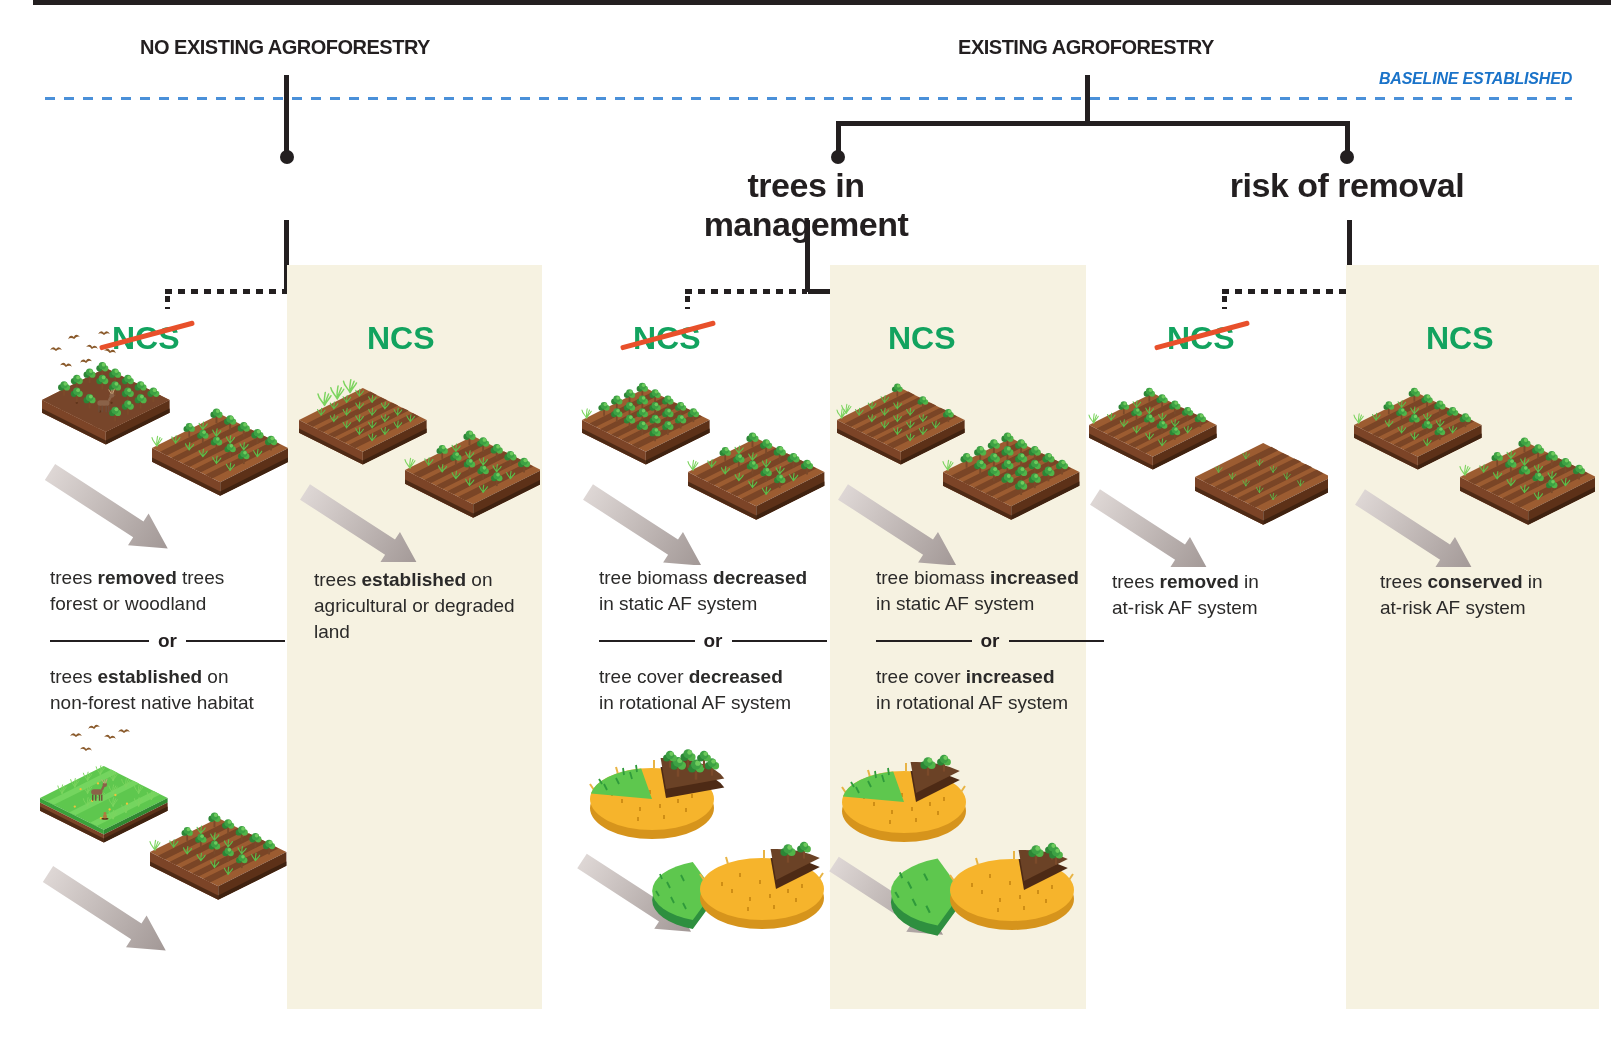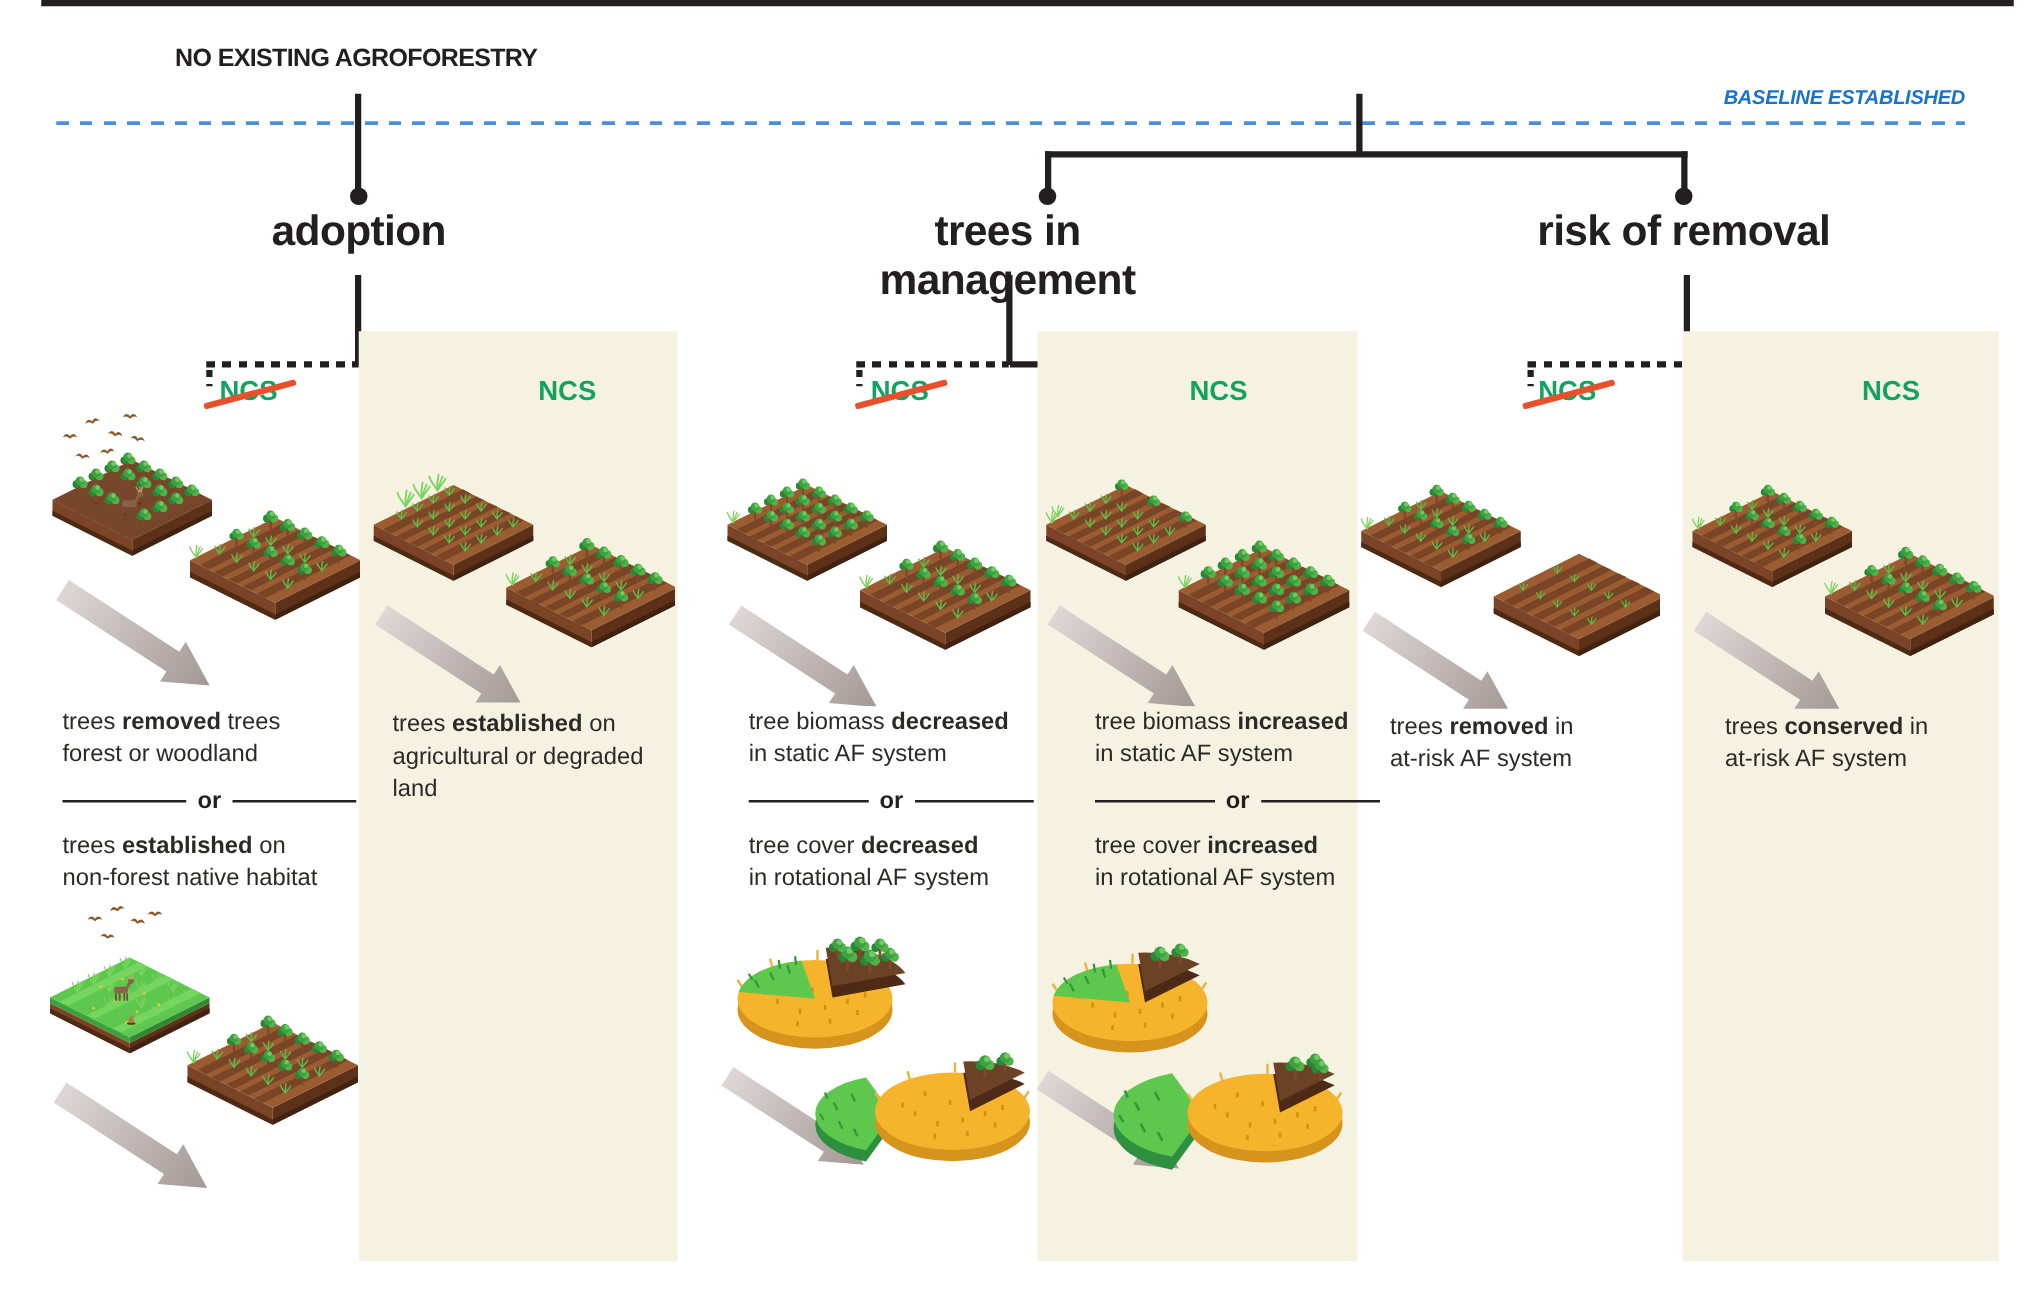--- a/index.html
+++ b/index.html
@@ -16,21 +16,21 @@
             font-size:16px;font-weight:700;font-style:italic;color:var(--baseline_blue);letter-spacing:-0.2px;}
   .dashline{position:absolute;left:45px;top:97px;width:1527px;height:3px;
             background:repeating-linear-gradient(90deg,var(--dash_blue) 0 10px,transparent 10px 19px);}
   .ln{position:absolute;background:var(--line);}
   .dotln-h{position:absolute;height:5px;background:repeating-linear-gradient(90deg,var(--line) 0 7px,transparent 7px 13px);}
   .dotln-v{position:absolute;width:5px;background:repeating-linear-gradient(180deg,var(--line) 0 6px,transparent 6px 11px);}
   .dot{position:absolute;width:14px;height:14px;border-radius:50%;background:var(--line);}
   .branch-label{position:absolute;top:166px;width:320px;text-align:center;
                 font-size:34px;font-weight:700;letter-spacing:-0.5px;color:var(--line);}
   .panel{position:absolute;top:265px;height:744px;background:var(--beige);}
-  .ncs{position:absolute;top:300px;width:110px;text-align:right;font-size:22px;font-weight:700;color:var(--ncs);}
+  .ncs{position:absolute;top:320px;width:110px;text-align:left;font-size:32px;font-weight:700;color:var(--ncs);}
   .ncs .txt{position:relative;display:inline-block;}
   .ncs.crossed .txt::after{content:"";position:absolute;left:-14px;right:-16px;top:13px;height:5px;
                            background:var(--strike);transform:rotate(-15deg);border-radius:2px;}
   .cap{position:absolute;font-size:19px;line-height:1.36;color:var(--text);}
   .cap .b{font-weight:700;}
   .ordiv{display:flex;align-items:center;gap:9px;margin:11px 0;}
   .ordiv .bar{flex:1;height:2px;background:var(--line);}
   .ordiv .or{font-weight:700;font-size:19px;color:var(--line);}
   .illus{position:absolute;}
 </style>
@@ -343,26 +343,26 @@
         </g>
 </g>
 </defs>
 </svg>
 
 <div class="canvas">
 
   <div class="topbar"></div>
 
   <div class="title" style="left:35px;">NO EXISTING AGROFORESTRY</div>
+  <div class="title" style="left:836px;">EXISTING AGROFORESTRY</div>
   <div class="baseline">BASELINE ESTABLISHED</div>
   <div class="dashline"></div>
 
   <div class="ln" style="left:284px;top:75px;width:5px;height:78px;"></div>
   <div class="dot" style="left:280px;top:150px;"></div>
-  <div class="branch-label" style="left:127px;">adoption</div>
   <div class="ln" style="left:284px;top:220px;width:5px;height:72px;"></div>
   <div class="dotln-h" style="left:165px;top:289px;width:122px;"></div>
   <div class="dotln-v" style="left:165px;top:296px;height:13px;"></div>
   <div class="ln" style="left:287px;top:289px;width:133px;height:5px;"></div>
   <div class="ln" style="left:415px;top:289px;width:5px;height:19px;"></div>
 
   <div class="ln" style="left:1085px;top:75px;width:5px;height:50px;"></div>
   <div class="ln" style="left:836px;top:121px;width:514px;height:5px;"></div>
   <div class="ln" style="left:836px;top:121px;width:5px;height:32px;"></div>
   <div class="ln" style="left:1345px;top:121px;width:5px;height:32px;"></div>

